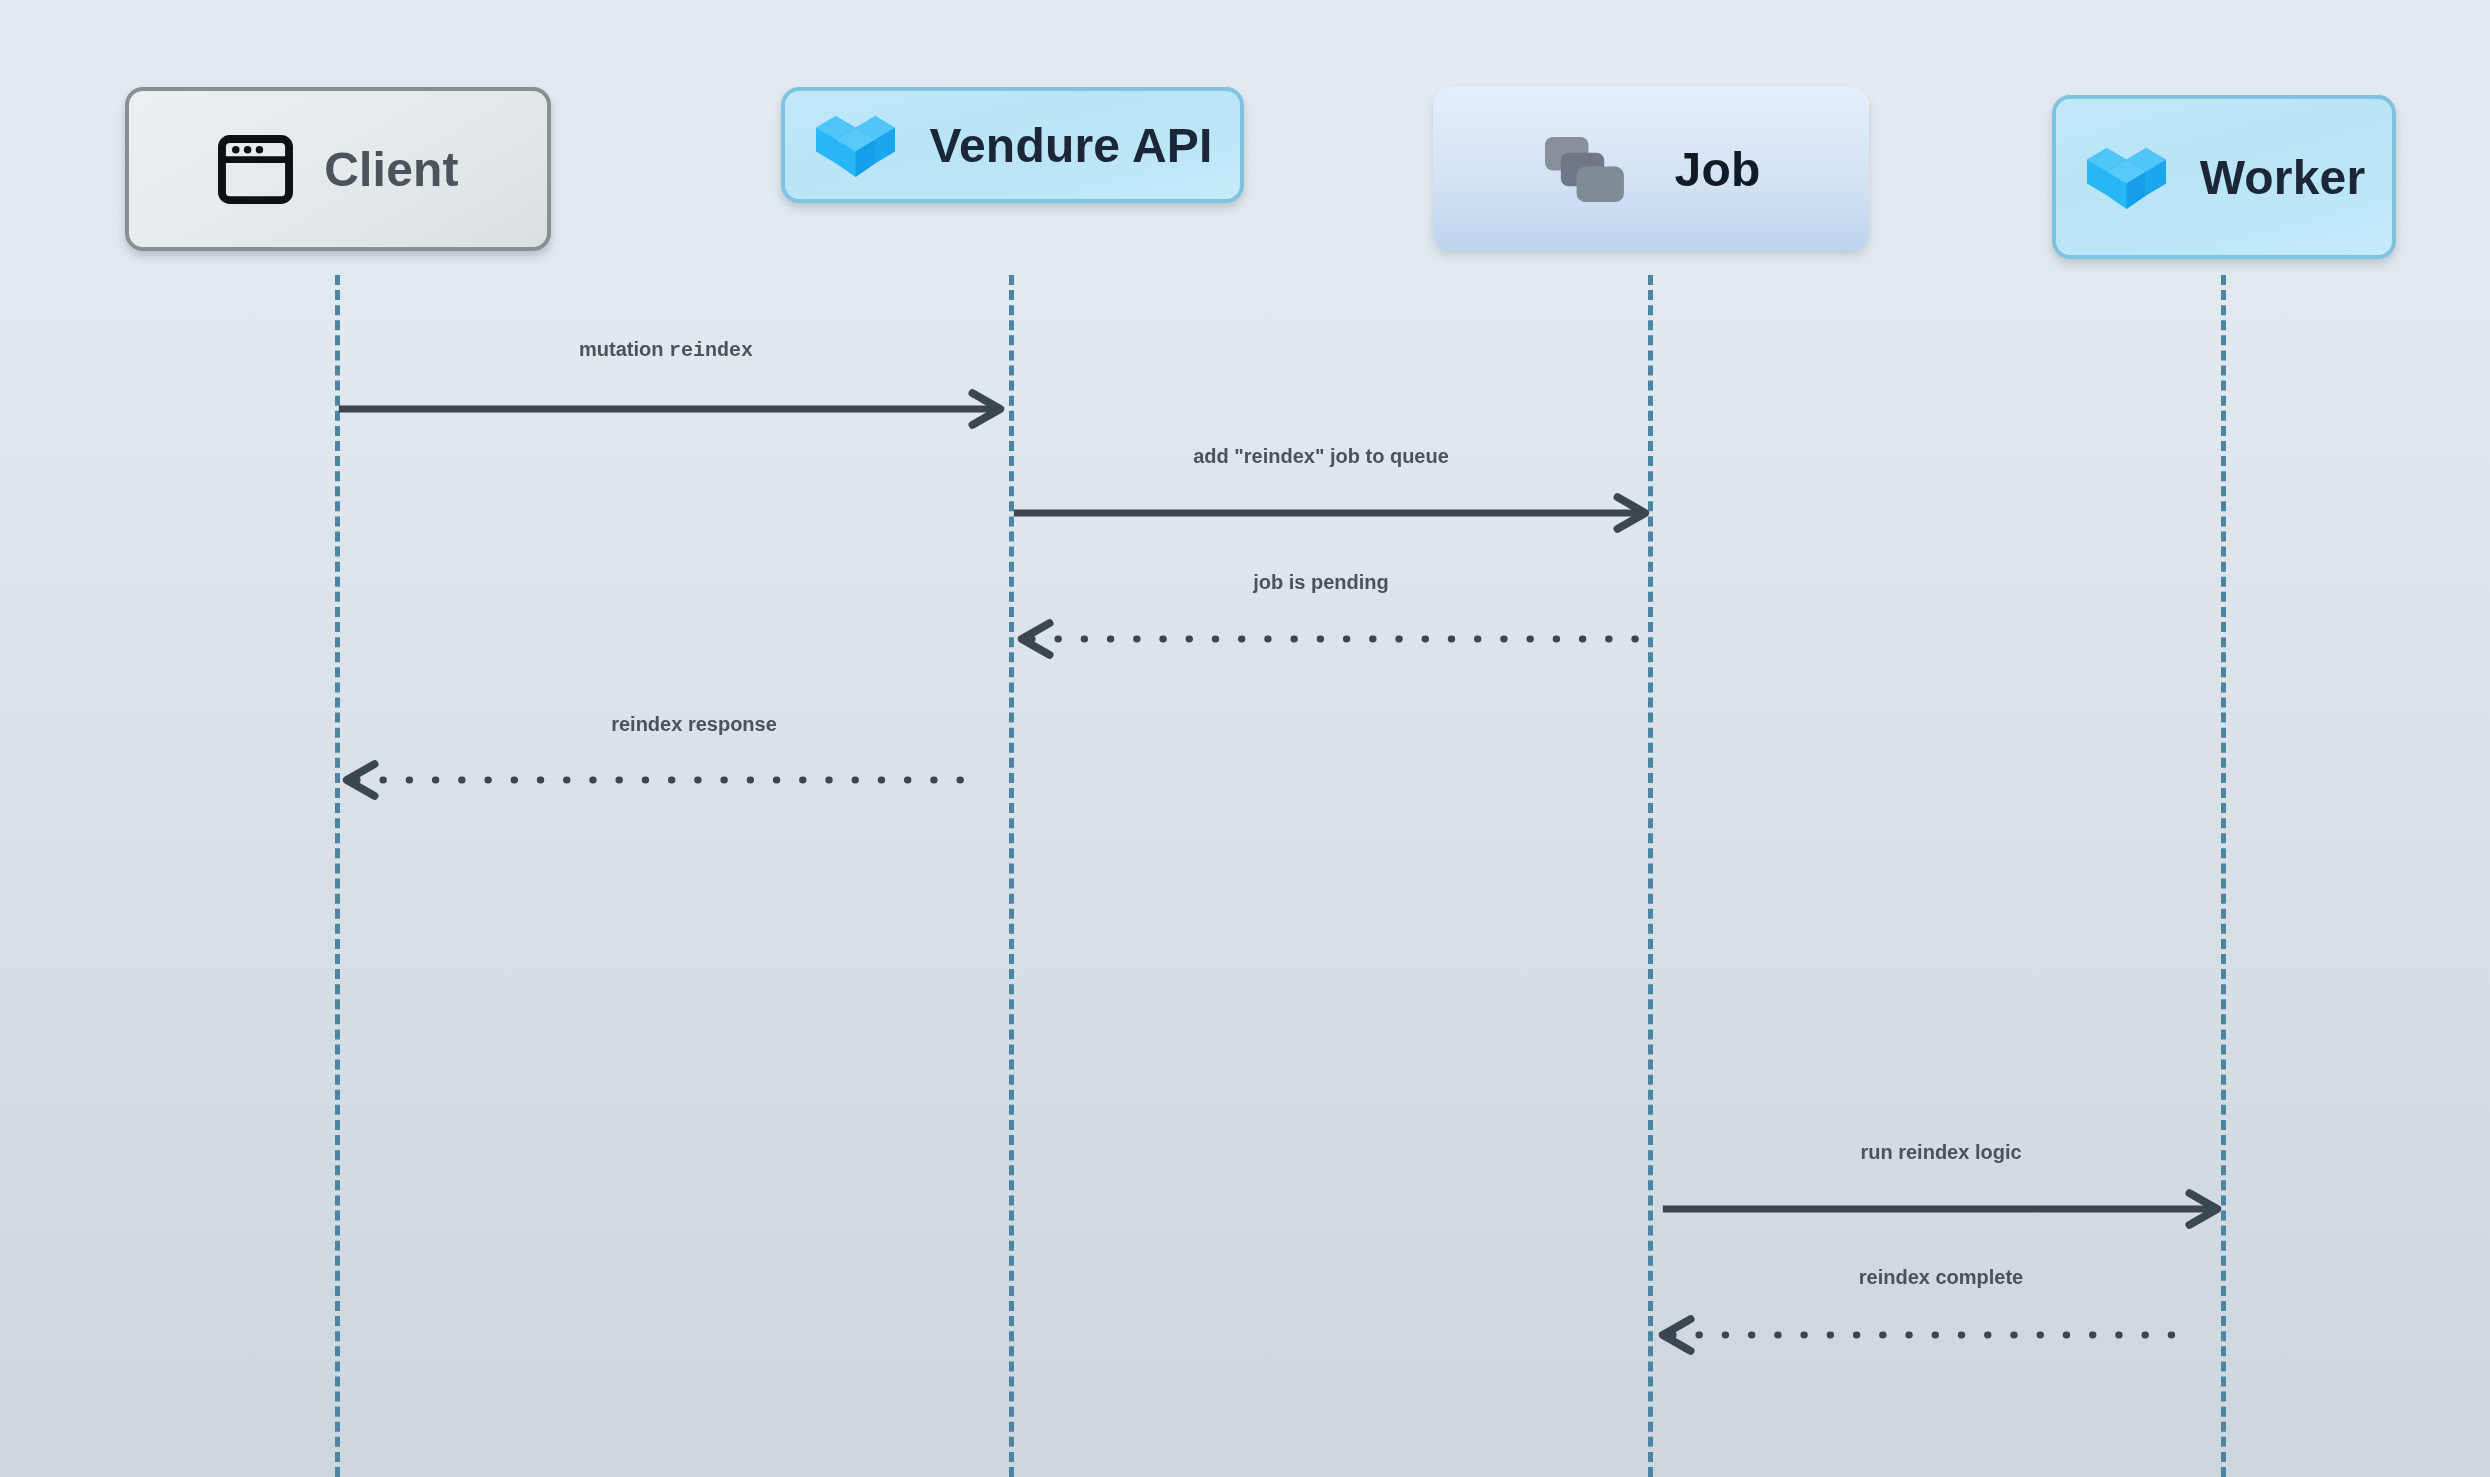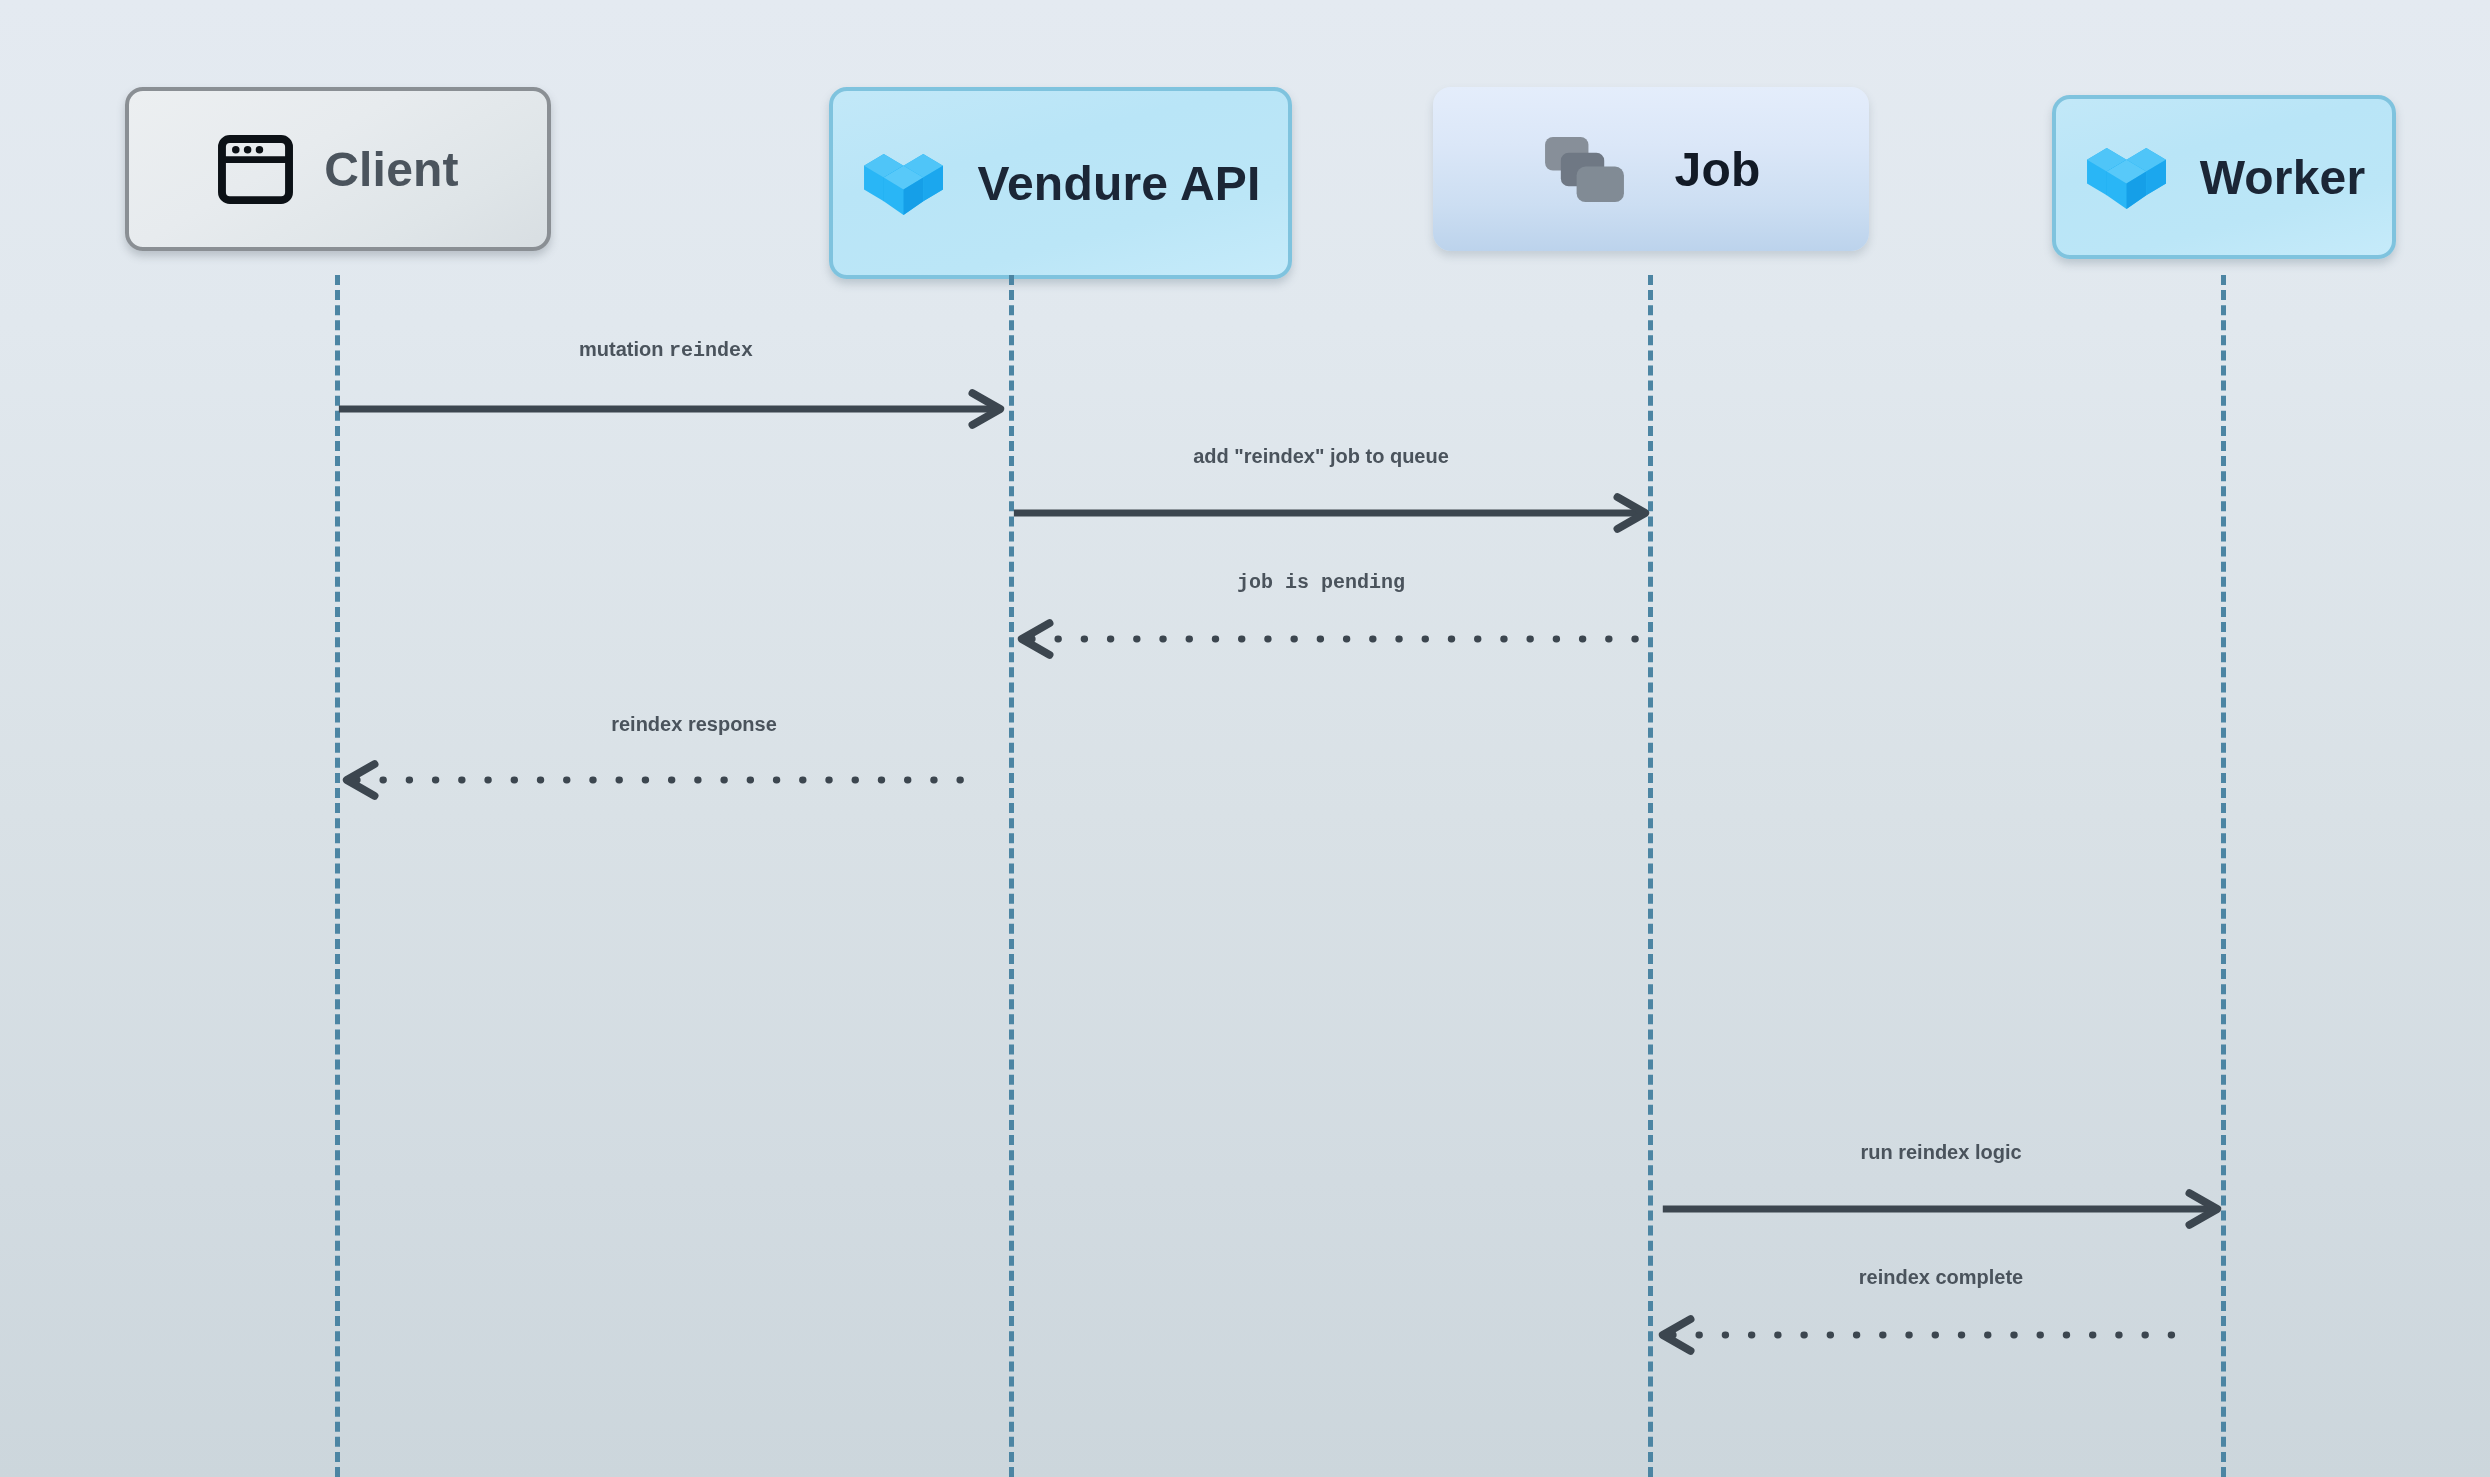--- a/index.html
+++ b/index.html
@@ -96,21 +96,21 @@
         <rect x="5" y="5" width="68" height="62" rx="8" ry="8" fill="none" stroke="#0c1116" stroke-width="8"></rect>
         <line x1="7" y1="26" x2="71" y2="26" stroke="#0c1116" stroke-width="7"></line>
         <circle cx="19" cy="16" r="3.8" fill="#0c1116"></circle>
         <circle cx="31" cy="16" r="3.8" fill="#0c1116"></circle>
         <circle cx="43" cy="16" r="3.8" fill="#0c1116"></circle>
       </svg>
     </span>
     <span class="p-label">Client</span>
   </div>
 
-  <div class="participant p-vendure" style="left:781px; top:87px; width:463px; height:192px;margin-left:48px;">
+  <div class="participant p-vendure" style="left:781px; top:87px; width:463px; height:116px;">
     <span class="p-icon">
       <svg width="87" height="75" viewBox="0 0 88 76">
         <g>
           <polygon points="4,20 24,8 44,20 44,44 24,56 4,44" fill="#29b6f6"></polygon>
           <polygon points="24,8 44,20 24,32 4,20" fill="#4fc5f8"></polygon>
           <polygon points="24,32 44,20 44,44 24,56" fill="#1ba7ee"></polygon>
           <polygon points="44,20 64,8 84,20 84,44 64,56 44,44" fill="#29b6f6"></polygon>
           <polygon points="64,8 84,20 64,32 44,20" fill="#4fc5f8"></polygon>
           <polygon points="64,32 84,20 84,44 64,56" fill="#1ba7ee"></polygon>
           <polygon points="24,32 44,20 64,32 64,56 44,70 24,56" fill="#29b6f6"></polygon>
@@ -171,21 +171,21 @@
     <div class="msg-label" style="left:1321px; top:445px;">
       <span>add "reindex" job to queue</span>
     </div>
     <svg class="msg-line" style="left:1002px; top:490px;" width="663" height="46" viewBox="0 0 670 46">
       <line x1="12" y1="23" x2="646" y2="23" stroke="#3c464f" stroke-width="7"></line>
       <polyline points="622,7 650,23 622,39" fill="none" stroke="#3c464f" stroke-width="8" stroke-linecap="round" stroke-linejoin="round"></polyline>
     </svg>
   </div>
 
   <div class="msg">
-    <div class="msg-label" style="left:1321px; top:571px;font-family:Liberation Mono, monospace;">
+    <div class="msg-label" style="left:1321px; top:571px;">
       <span>job is pending</span>
     </div>
     <svg class="msg-line" style="left:1002px; top:616px;" width="663" height="46" viewBox="0 0 670 46">
       <line x1="30" y1="23" x2="650" y2="23" stroke="#3c464f" stroke-width="7" stroke-linecap="round" stroke-dasharray="0.5 26"></line>
       <polyline points="48,7 20,23 48,39" fill="none" stroke="#3c464f" stroke-width="8" stroke-linecap="round" stroke-linejoin="round"></polyline>
     </svg>
   </div>
 
   <div class="msg">
     <div class="msg-label" style="left:694px; top:713px;">

